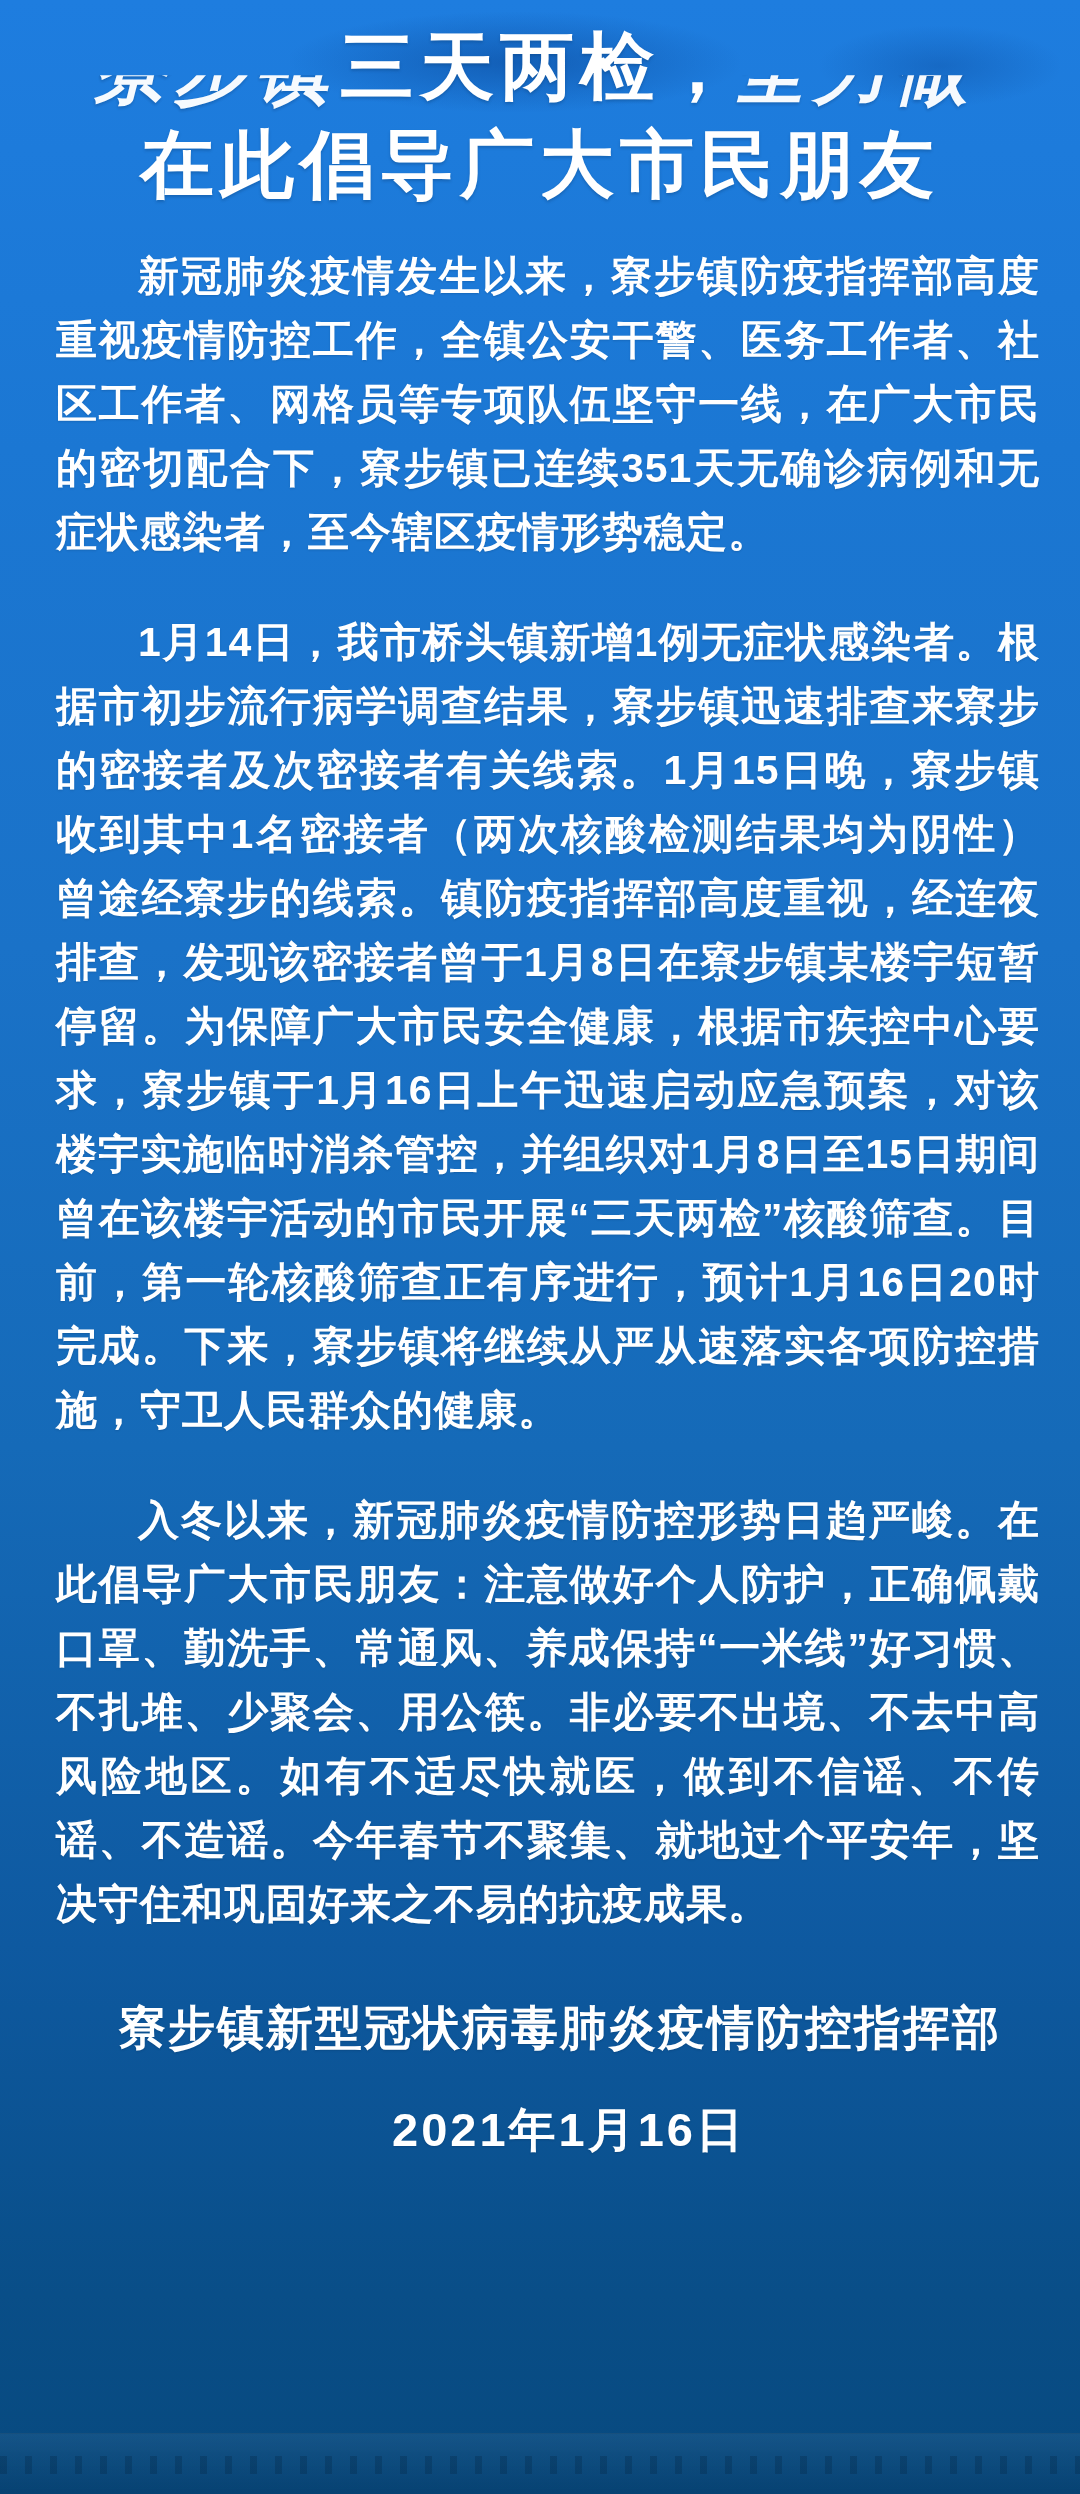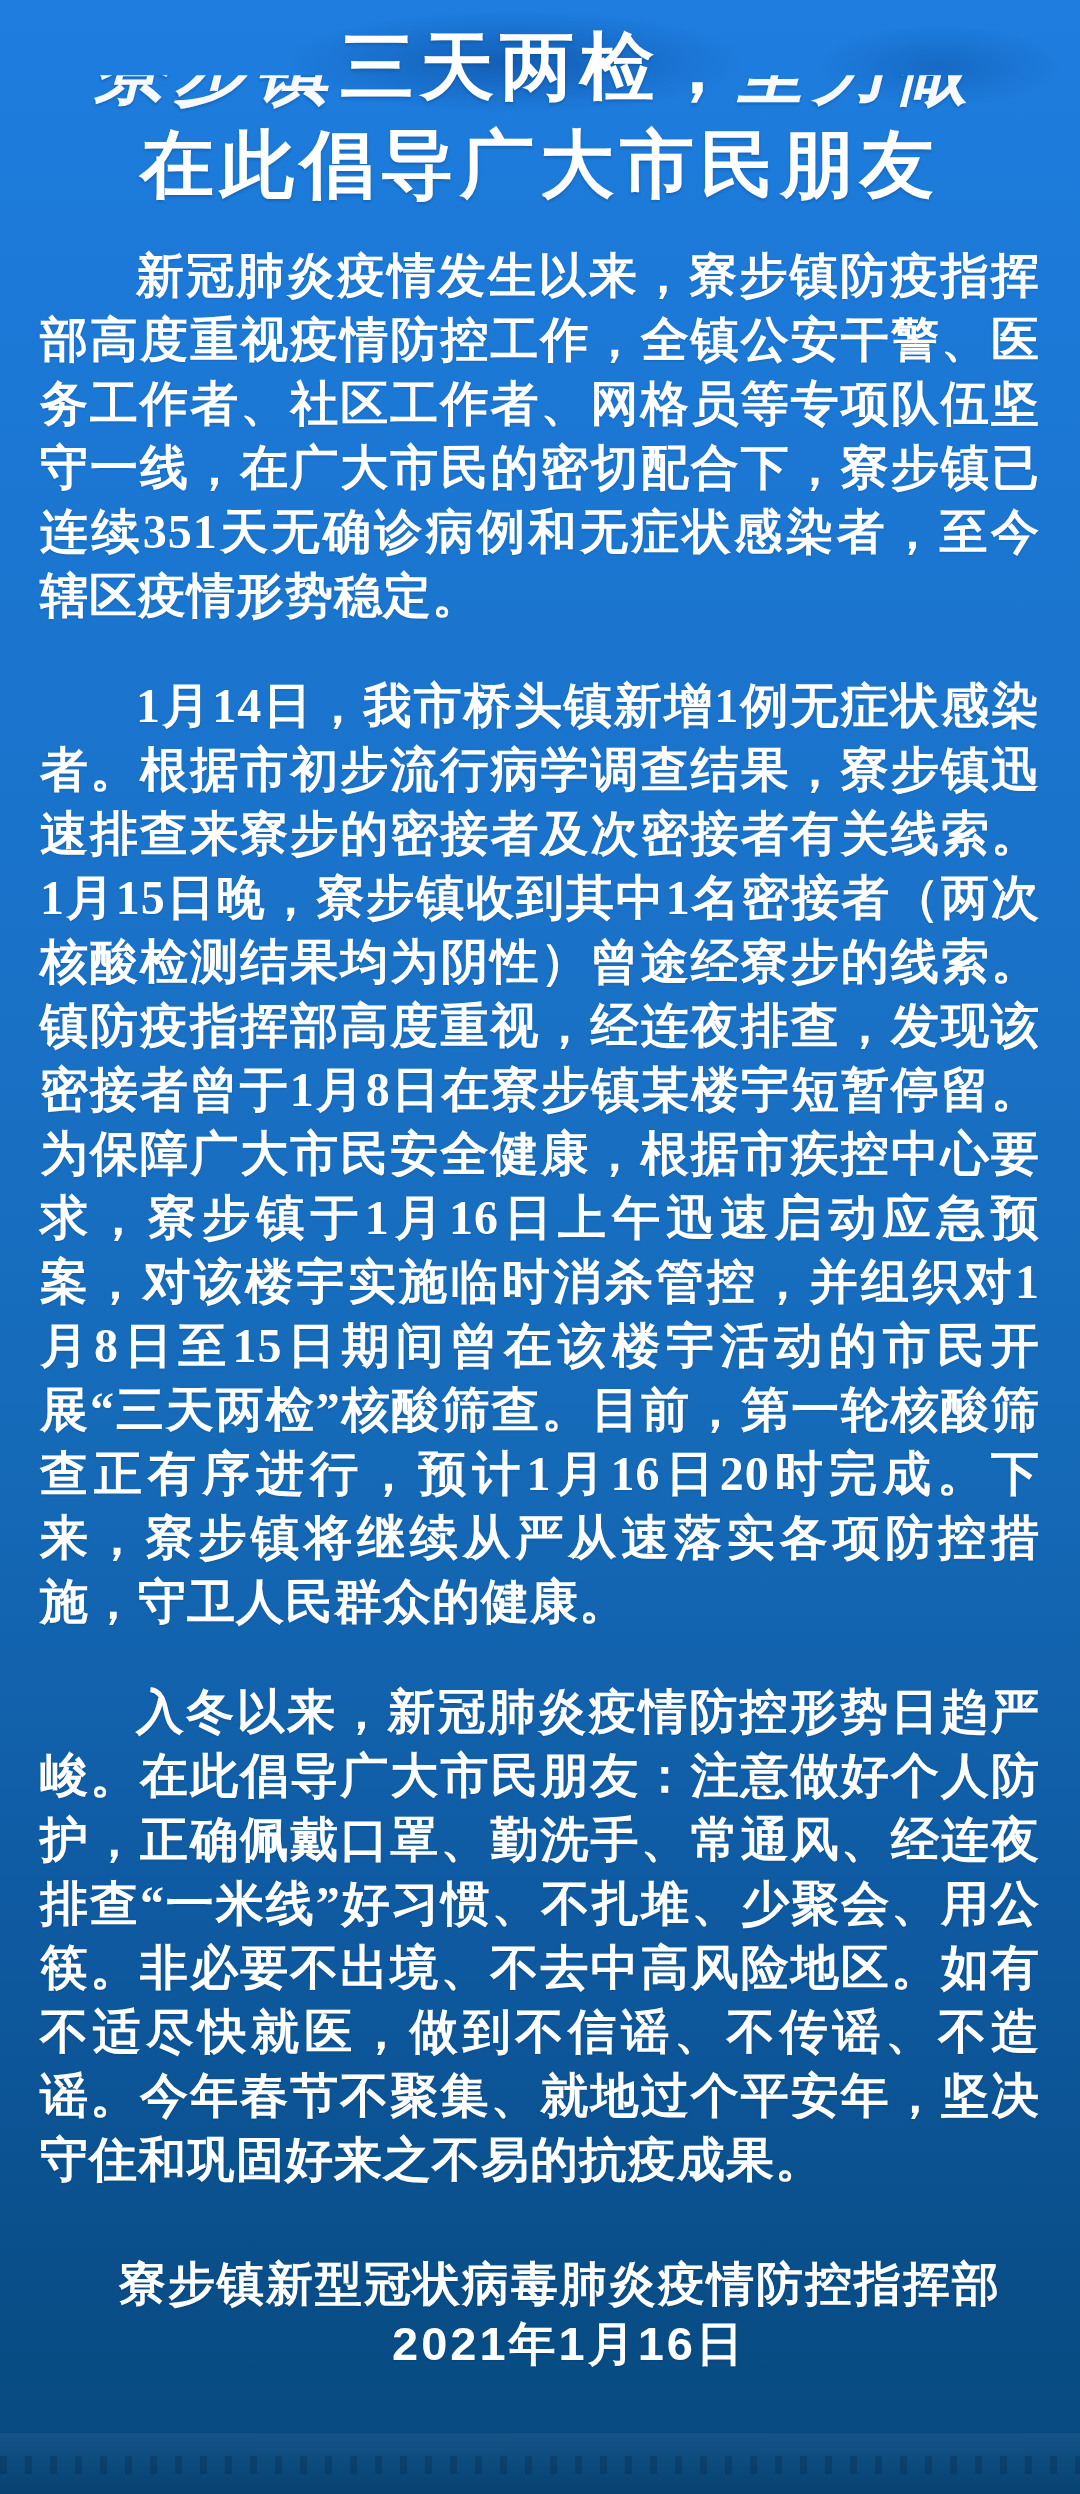--- a/index.html
+++ b/index.html
@@ -58,43 +58,43 @@
     display: inline-block;
     transform: translateY(0.06em) skewX(-14deg);
     clip-path: inset(54% 0 0 0);
     opacity: 0.96;
   }
   .body-text {
     margin-top: 30px;
     padding: 0 40px;
   }
   .body-text p {
-    margin: 0 0 46px 0;
-    font-size: 48px;
+    margin: 0 0 46px 16px;
+    font-size: 41px;
     line-height: 64px;
     font-weight: 700;
     letter-spacing: 1px;
     text-indent: 2em;
     text-align: justify;
     text-shadow: 0 1px 2px rgba(0,40,80,0.2);
-    font-family: Liberation Serif, serif;
   }
   .footer {
     margin-top: 62px;
     text-align: center;
     font-weight: 700;
     text-shadow: 0 1px 2px rgba(0,40,80,0.25);
   }
   .signature {
     padding-left: 40px;
     font-size: 47px;
     line-height: 60px;
     letter-spacing: 2px;
   }
   .date {
+    margin-top: 42px;
     padding-left: 58px;
     font-size: 47px;
     line-height: 60px;
     letter-spacing: 3px;
   }
   
   .bottom-band {
     position: absolute;
     left: 0; right: 0; bottom: 0;
     height: 60px;
@@ -120,21 +120,21 @@
   <div class="smudge2"></div>
 
   <div class="title">
     <div><span class="ghost">寮步镇</span><span>三天两检，</span><span class="ghost">全力做</span></div>
     <div>在此倡导广大市民朋友</div>
   </div>
 
   <div class="body-text">
     <p>新冠肺炎疫情发生以来，寮步镇防疫指挥部高度重视疫情防控工作，全镇公安干警、医务工作者、社区工作者、网格员等专项队伍坚守一线，在广大市民的密切配合下，寮步镇已连续351天无确诊病例和无症状感染者，至今辖区疫情形势稳定。</p>
     <p>1月14日，我市桥头镇新增1例无症状感染者。根据市初步流行病学调查结果，寮步镇迅速排查来寮步的密接者及次密接者有关线索。1月15日晚，寮步镇收到其中1名密接者（两次核酸检测结果均为阴性）曾途经寮步的线索。镇防疫指挥部高度重视，经连夜排查，发现该密接者曾于1月8日在寮步镇某楼宇短暂停留。为保障广大市民安全健康，根据市疾控中心要求，寮步镇于1月16日上午迅速启动应急预案，对该楼宇实施临时消杀管控，并组织对1月8日至15日期间曾在该楼宇活动的市民开展“三天两检”核酸筛查。目前，第一轮核酸筛查正有序进行，预计1月16日20时完成。下来，寮步镇将继续从严从速落实各项防控措施，守卫人民群众的健康。</p>
-    <p>入冬以来，新冠肺炎疫情防控形势日趋严峻。在此倡导广大市民朋友：注意做好个人防护，正确佩戴口罩、勤洗手、常通风、经连夜排查“一米线”好习惯、不扎堆、少聚会、用公筷。非必要不出境、不去中高风险地区。如有不适尽快就医，做到不信谣、不传谣、不造谣。今年春节不聚集、就地过个平安年，坚决守住和巩固好来之不易的抗疫成果。</p>
+    <p>入冬以来，新冠肺炎疫情防控形势日趋严峻。在此倡导广大市民朋友：注意做好个人防护，正确佩戴口罩、勤洗手、常通风、养成保持“一米线”好习惯、不扎堆、少聚会、用公筷。非必要不出境、不去中高风险地区。如有不适尽快就医，做到不信谣、不传谣、不造谣。今年春节不聚集、就地过个平安年，坚决守住和巩固好来之不易的抗疫成果。</p>
   </div>
 
   <div class="footer">
     <div class="signature">寮步镇新型冠状病毒肺炎疫情防控指挥部</div>
     <div class="date">2021年1月16日</div>
   </div>
 
   <div class="bottom-band">
     <div class="bottom-dashes"></div>
   </div>

